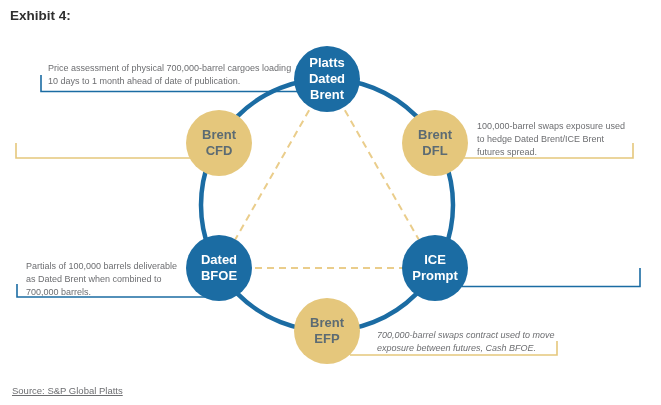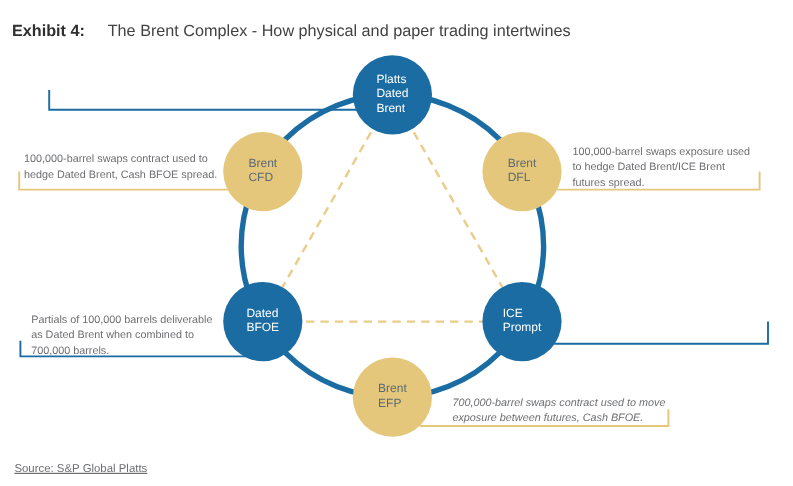--- a/index.html
+++ b/index.html
@@ -1,43 +1,42 @@
 <!DOCTYPE html>
 <html><head>
 <meta charset="utf-8">
 <style>
   html,body{margin:0;padding:0;background:#fff;}
   #stage{
     position:relative;width:661px;height:405px;background:#ffffff;overflow:hidden;
     font-family:"Liberation Sans","DejaVu Sans",sans-serif;
   }
   .title-row{position:absolute;left:10px;top:8px;display:flex;align-items:baseline;}
-  .exhibit-label{font-size:13.5px;font-weight:bold;color:#2f2f2f;margin-top:10px;}
+  .exhibit-label{font-size:13.5px;font-weight:bold;color:#2f2f2f;}
   .chart-title{font-size:13.5px;color:#424242;margin-left:19px;}
   svg{position:absolute;left:0;top:0;}
   .node-label{
     position:absolute;width:66px;height:66px;display:flex;align-items:center;justify-content:center;
-    text-align:left;font-size:10px;font-weight:400;line-height:1.22;white-space:pre-line;
+    text-align:center;font-size:13px;font-weight:700;line-height:1.22;white-space:pre-line;
     pointer-events:none;
   }
   .node-label.blue{color:#ffffff;}
   .node-label.tan{color:#5c6b73;}
   .annotation{
     position:absolute;font-size:9px;line-height:13px;color:#6d6e71;white-space:pre-line;
   }
   .source-note{position:absolute;left:12px;top:385px;font-size:9.5px;color:#6d6e71;text-decoration:underline;}
 </style>
 </head>
 <body>
 
 <div id="stage">
 
   <div class="title-row">
     <span class="exhibit-label">Exhibit 4:</span>
-    <span class="chart-title">The Brent Complex - How physical and paper trading intertwines</span>
   </div>
 
   <svg width="661" height="405" viewBox="0 0 661 405">
 
     <circle cx="327" cy="205" r="126" fill="none" stroke="#1b6ca3" stroke-width="4.5"></circle>
 
     <line x1="327" y1="79" x2="219" y2="268" stroke="#eacd8b" stroke-width="2" stroke-dasharray="7 5"></line>
     <line x1="327" y1="79" x2="435" y2="268" stroke="#eacd8b" stroke-width="2" stroke-dasharray="7 5"></line>
     <line x1="219" y1="268" x2="435" y2="268" stroke="#eacd8b" stroke-width="2" stroke-dasharray="7 5"></line>
 
@@ -63,22 +62,22 @@
 CFD</div>
   <div class="node-label tan" style="left:402px;top:110px;">Brent
 DFL</div>
   <div class="node-label blue" style="left:186px;top:235px;">Dated
 BFOE</div>
   <div class="node-label blue" style="left:402px;top:235px;">ICE
 Prompt</div>
   <div class="node-label tan" style="left:294px;top:298px;">Brent
 EFP</div>
 
-  <div class="annotation" style="left:20px;top:126px;">100,000-barrel swaps contract used to
-hedge Dated Brent, Cash BFOE spread.</div>
+  <div class="annotation" style="left:48px;top:62px;">Price assessment of physical 700,000-barrel cargoes loading
+10 days to 1 month ahead of date of publication.</div>
   <div class="annotation" style="left:477px;top:120px;">100,000-barrel swaps exposure used
 to hedge Dated Brent/ICE Brent
 futures spread.</div>
   <div class="annotation" style="left:26px;top:260px;">Partials of 100,000 barrels deliverable
 as Dated Brent when combined to
 700,000 barrels.</div>
   <div class="annotation" style="left:377px;top:329px;font-style:italic;">700,000-barrel swaps contract used to move
 exposure between futures, Cash BFOE.</div>
 
   <div class="source-note">Source: S&amp;P Global Platts</div>

